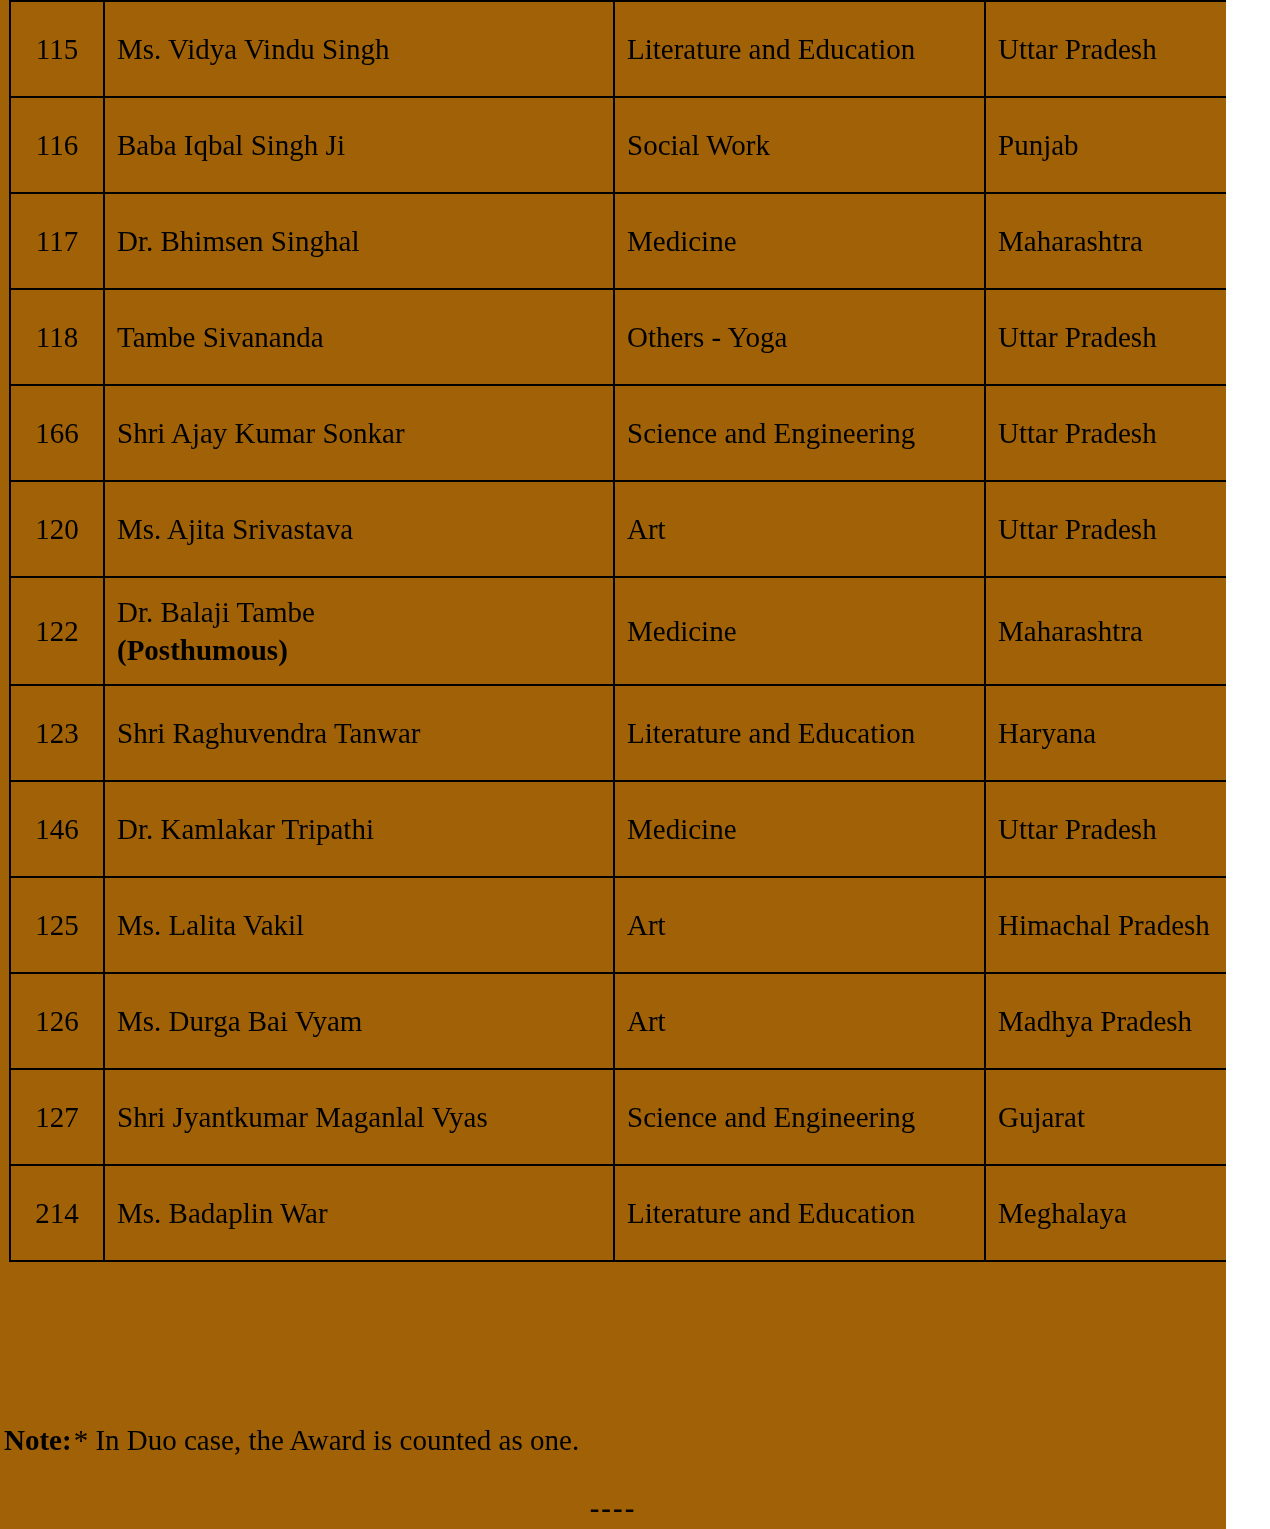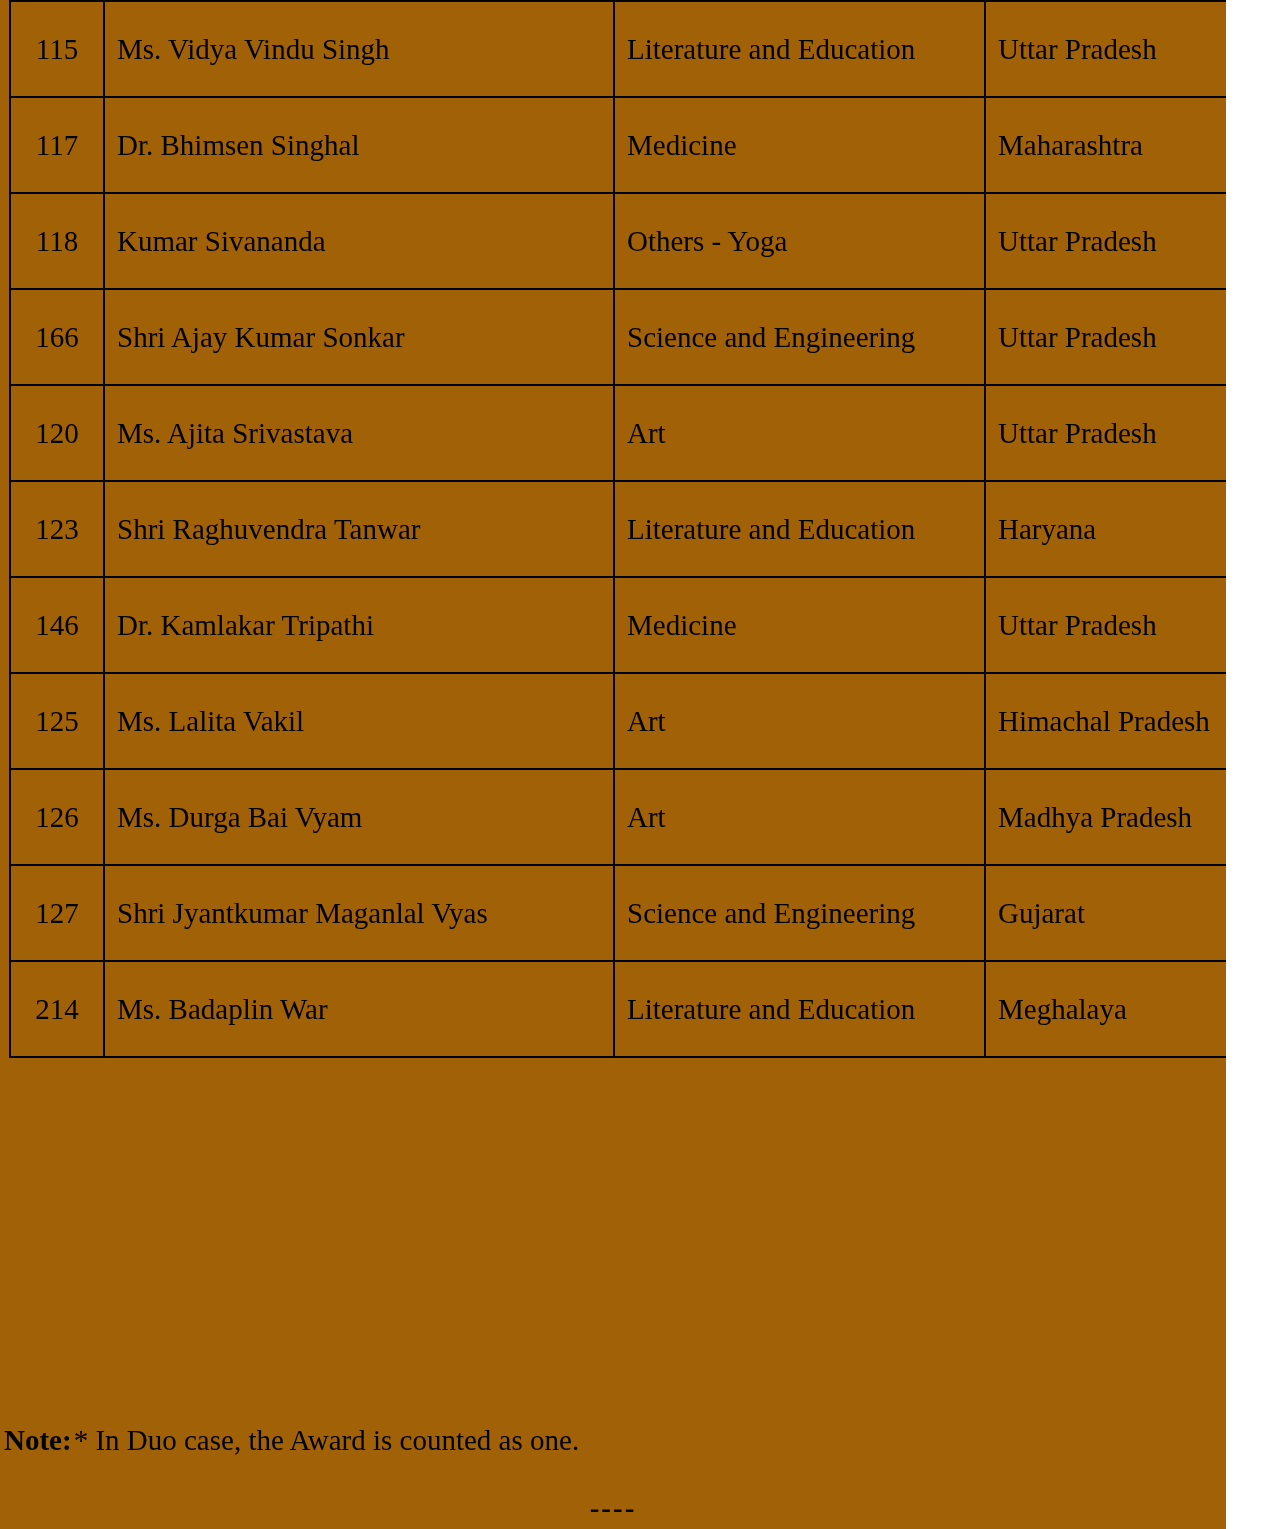--- a/index.html
+++ b/index.html
@@ -69,42 +69,54 @@
       <col class="c-state">
     </colgroup>
     <tbody id="awards-tbody">
         <tr>
           <td class="sno">115</td>
           <td><span>Ms. Vidya Vindu Singh</span></td>
           <td>Literature and Education</td>
           <td>Uttar Pradesh</td>
         </tr>
         <tr>
+          <td class="sno">116</td>
+          <td><span>Baba Iqbal Singh Ji</span></td>
+          <td>Social Work</td>
+          <td>Punjab</td>
+        </tr>
+        <tr>
           <td class="sno">117</td>
           <td><span>Dr. Bhimsen Singhal</span></td>
           <td>Medicine</td>
           <td>Maharashtra</td>
         </tr>
         <tr>
           <td class="sno">118</td>
-          <td><span>Kumar Sivananda</span></td>
+          <td><span>Tambe Sivananda</span></td>
           <td>Others - Yoga</td>
           <td>Uttar Pradesh</td>
         </tr>
         <tr>
           <td class="sno">166</td>
           <td><span>Shri Ajay Kumar Sonkar</span></td>
           <td>Science and Engineering</td>
           <td>Uttar Pradesh</td>
         </tr>
         <tr>
           <td class="sno">120</td>
           <td><span>Ms. Ajita Srivastava</span></td>
           <td>Art</td>
           <td>Uttar Pradesh</td>
+        </tr>
+        <tr>
+          <td class="sno">122</td>
+          <td><span>Dr. Balaji Tambe</span><span class="posthumous">(Posthumous)</span></td>
+          <td>Medicine</td>
+          <td>Maharashtra</td>
         </tr>
         <tr>
           <td class="sno">123</td>
           <td><span>Shri Raghuvendra Tanwar</span></td>
           <td>Literature and Education</td>
           <td>Haryana</td>
         </tr>
         <tr>
           <td class="sno">146</td>
           <td><span>Dr. Kamlakar Tripathi</span></td>

